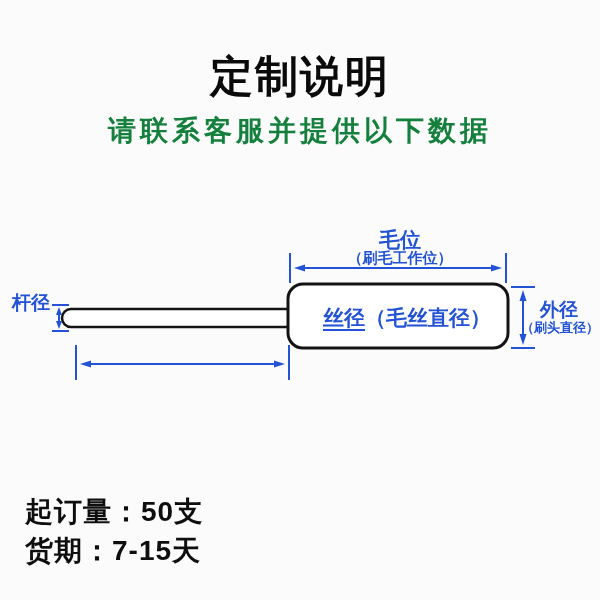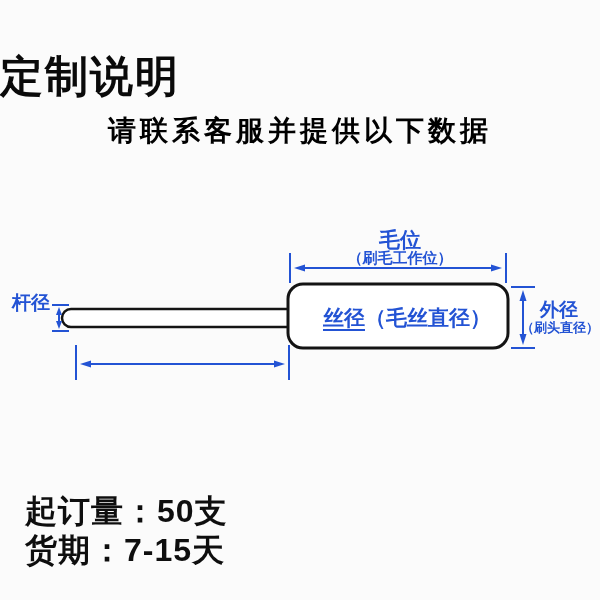--- a/index.html
+++ b/index.html
@@ -7,28 +7,29 @@
     width:600px;height:600px;
     background:#fbfbfb;
     overflow:hidden;
     font-family:"Liberation Sans", sans-serif;
     color:#0c0c0c;
     position:relative;
   }
   .page{position:absolute;inset:0;}
   .title{
     position:absolute;top:48px;left:0;width:600px;
+    text-align:center;
     font-size:43px;font-weight:800;letter-spacing:2px;
     color:#0a0a0a;
   }
   .subtitle{
     position:absolute;top:112px;left:0;width:600px;
     text-align:center;
     font-size:28px;font-weight:700;letter-spacing:4px;
-    color:#000000;
+    color:#15803d;
   }
   .diagram{
     position:absolute;top:210px;left:0;width:512px;height:195px;
   }
   .diagram svg{position:absolute;top:0;left:0;}
   .blueline{stroke:#2353d4;stroke-width:2;fill:none;}
   .bluehead{fill:#2353d4;stroke:none;}
   .outline{stroke:#141414;fill:#ffffff;}
   .dlabel{
     position:absolute;
@@ -40,21 +41,21 @@
   .lbl-bristle-pos{top:16px;left:300px;width:200px;font-size:21px;}
   .lbl-bristle-note{top:39px;left:300px;width:200px;font-size:15px;font-weight:600;}
   .lbl-rod-dia{top:80px;left:12px;font-size:19px;}
   .lbl-wire-dia{top:94px;left:288px;width:220px;font-size:21px;margin-left:9px;}
   .lbl-wire-dia .u{text-decoration:underline;text-underline-offset:4px;text-decoration-thickness:2px;}
   .lbl-outer-dia{top:87px;left:509px;width:100px;font-size:19px;}
   .lbl-outer-note{top:109px;left:509px;width:102px;font-size:13px;font-weight:600;}
   .lbl-rod-len{top:165px;left:81px;width:200px;font-size:21px;}
   .footer{
     position:absolute;left:25px;top:492px;
-    font-size:32px;font-weight:600;line-height:39px;
+    font-size:28px;font-weight:600;line-height:39px;
     color:#0e0e0e;letter-spacing:1px;
   }
 </style>
 </head>
 <body>
 
 <div class="page">
 
   <div class="title">定制说明</div>
   <div class="subtitle">请联系客服并提供以下数据</div>

